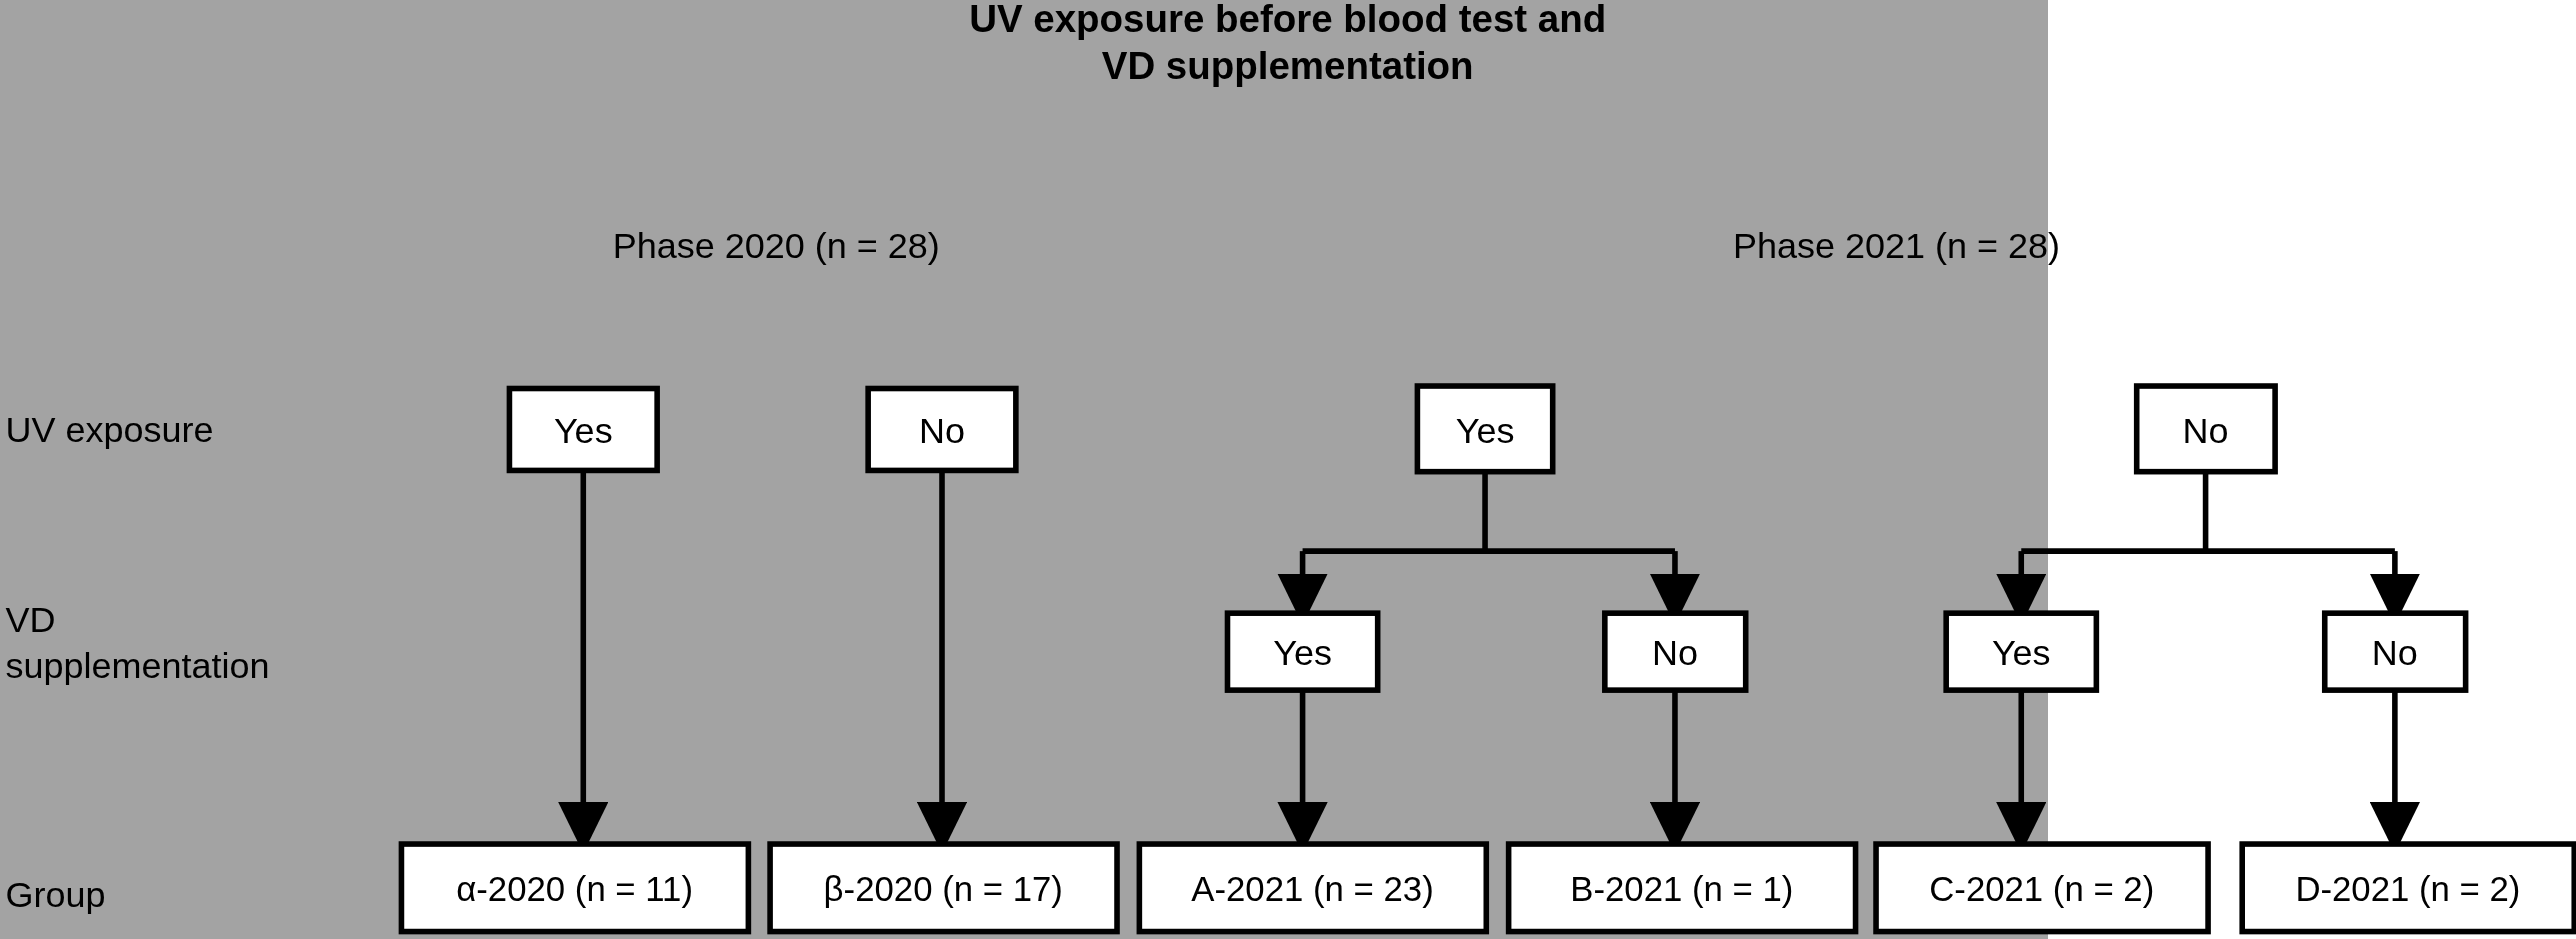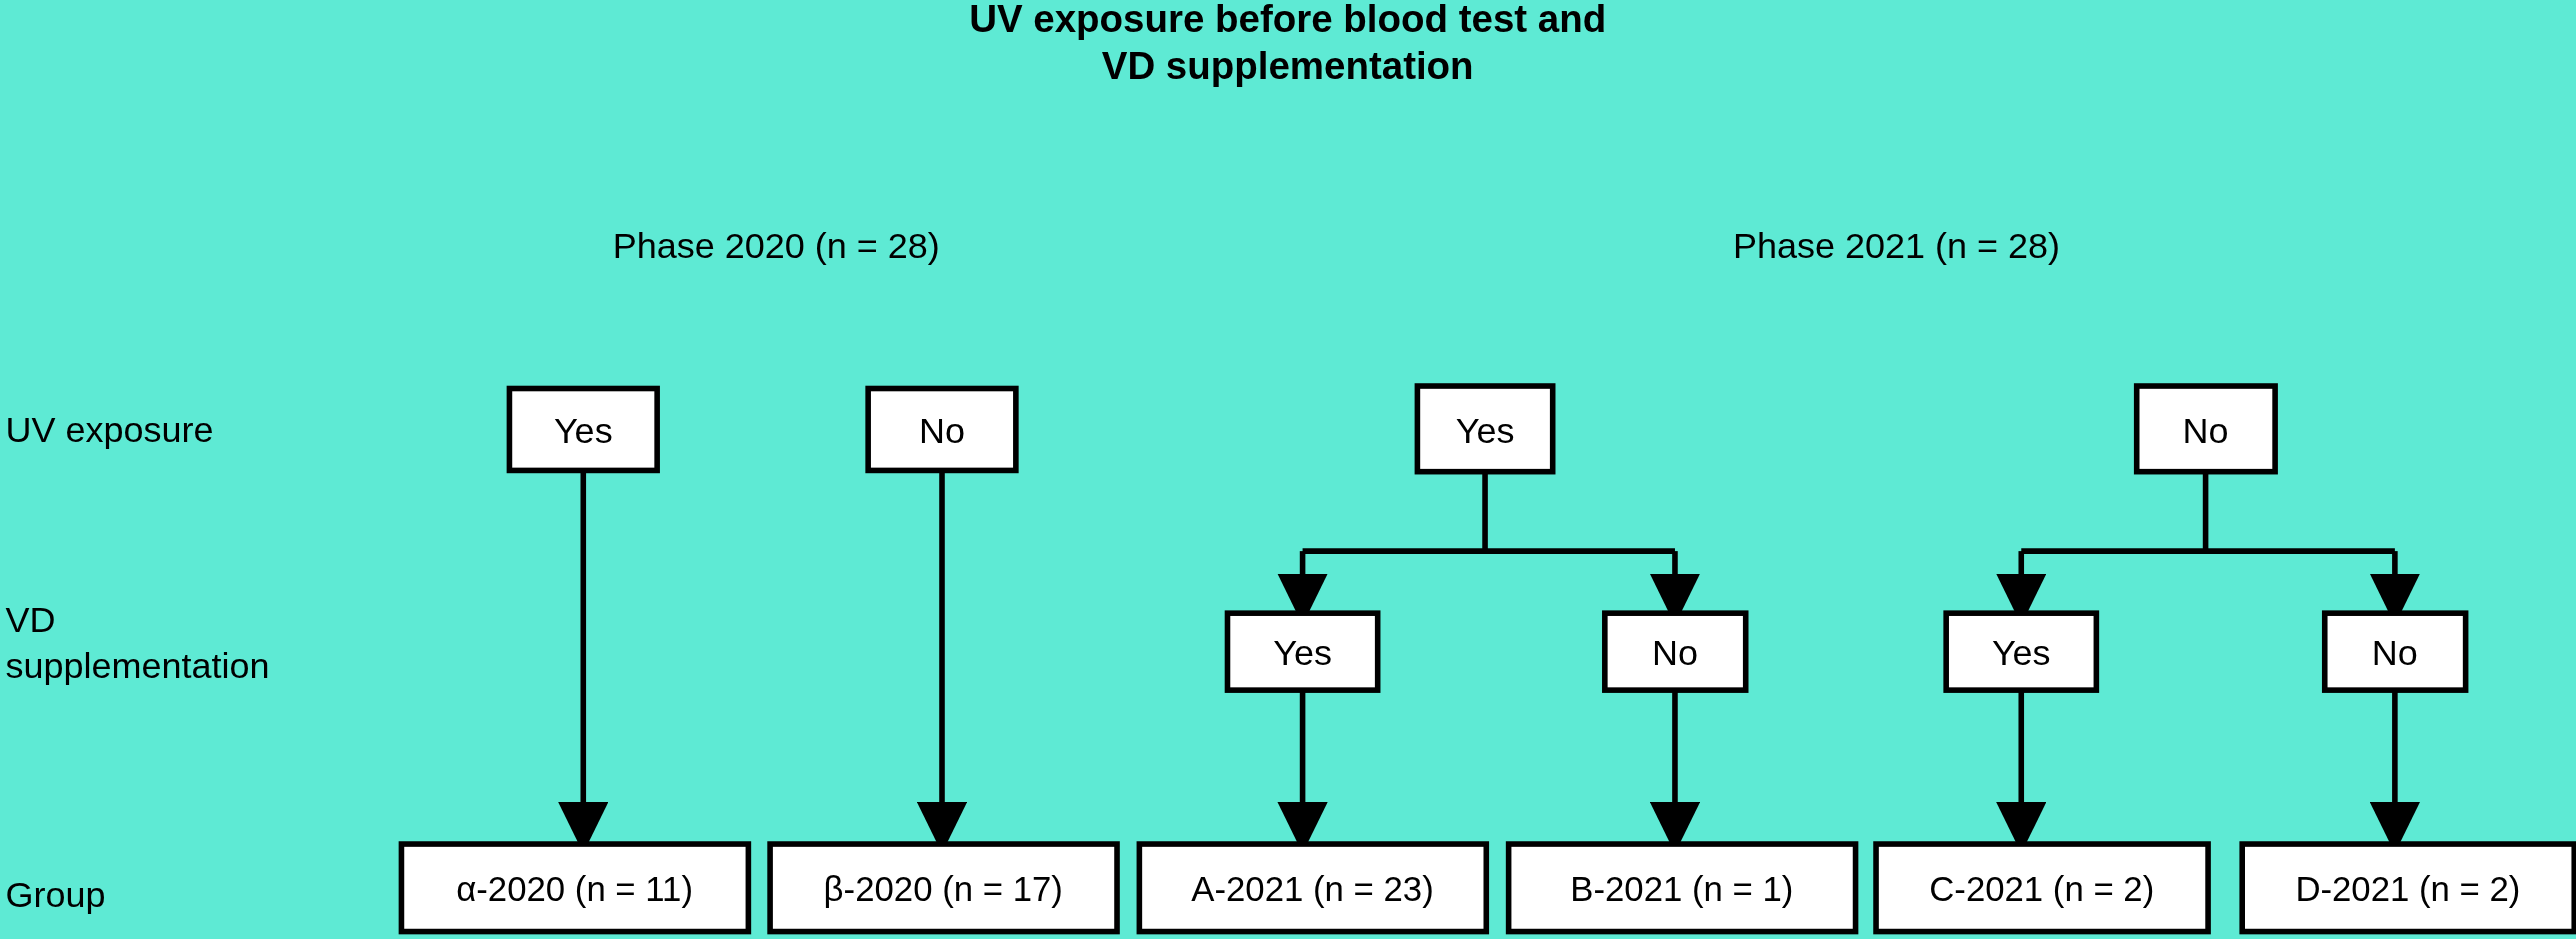--- a/index.html
+++ b/index.html
@@ -1,17 +1,17 @@
 <!DOCTYPE html>
 <html style="font-size:10px"><head>
 <meta charset="utf-8">
 <style>
   html,body{margin:0;padding:0;background:#ffffff;}
   body{width:2576px;height:939px;overflow:hidden;font-family:"Liberation Sans",sans-serif;color:#000;}
-  #stage{position:relative;width:2576px;height:939px;background:#5eead4;}
+  #stage{position:relative;width:2048px;height:939px;background:#a3a3a3;}
   svg#diagram{position:absolute;left:0;top:0;width:2576px;height:939px;display:block;}
   .ttl{font-family:"Liberation Sans",sans-serif;font-weight:bold;font-size:62px;fill:#000;text-anchor:middle;}
   .phase{font-family:"Liberation Sans",sans-serif;font-weight:normal;font-size:58px;fill:#000;text-anchor:middle;}
   .rowlab{font-family:"Liberation Sans",sans-serif;font-weight:normal;font-size:58px;fill:#000;text-anchor:start;}
   .boxtxt{font-family:"Liberation Sans",sans-serif;font-weight:normal;font-size:58px;fill:#000;text-anchor:middle;}
   .grouptxt{font-family:"Liberation Sans",sans-serif;font-weight:normal;font-size:56px;fill:#000;text-anchor:middle;}
   .bx{fill:#ffffff;stroke:#000000;stroke-width:9;}
   .ln{stroke:#000000;stroke-width:9;fill:none;}
   .arrowhead{fill:#000000;stroke:none;}
 </style>

